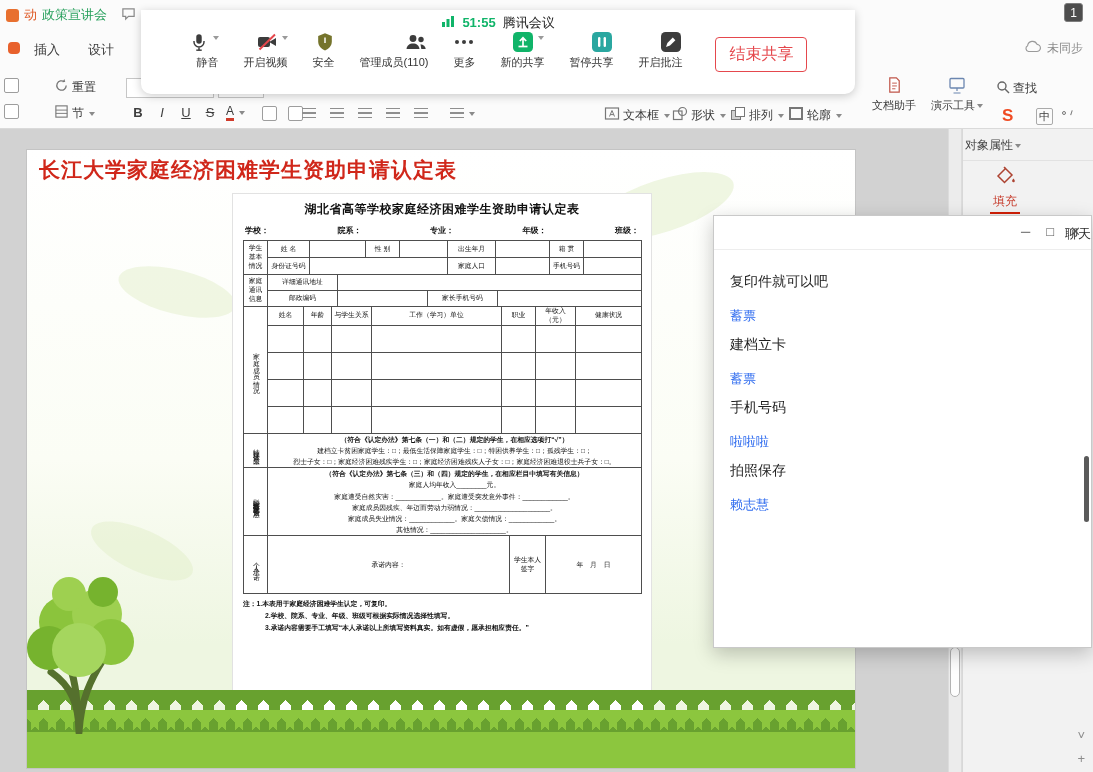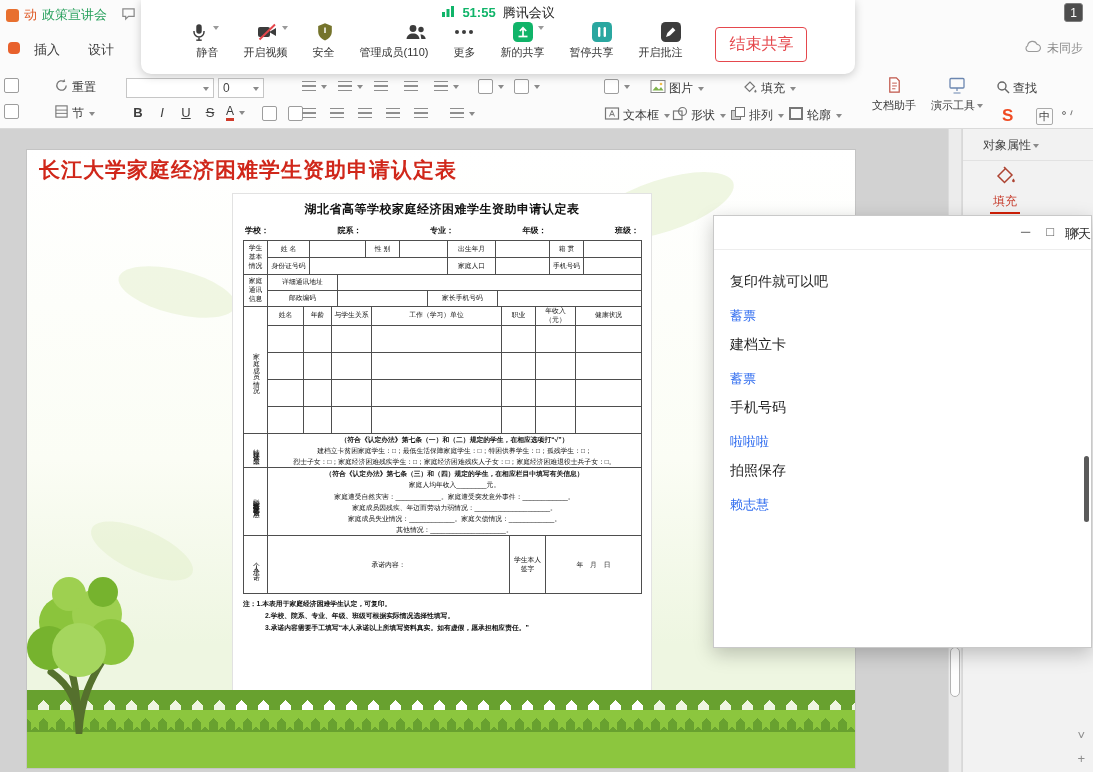--- a/index.html
+++ b/index.html
@@ -33,27 +33,27 @@
   .combo{position:absolute;height:20px;border:1px solid #c6c6c6;background:#fff;display:flex;align-items:center;font-size:12px;color:#444;padding:0 4px;justify-content:space-between;}
   .fbtn{position:absolute;font-size:13px;color:#3e3e3e;width:20px;text-align:center;}
   .fbtn.b{font-weight:bold;} .fbtn.i{font-style:italic;} .fbtn.u{text-decoration:underline;} .fbtn.s{text-decoration:line-through;}
   .fontA{border-bottom:3px solid #d03a2a;line-height:1.05;display:inline-block;}
   .stacked{position:absolute;display:flex;flex-direction:column;align-items:center;gap:2px;font-size:11px;color:#3a3a3a;}
 
   
   .vscroll{position:absolute;left:948px;top:129px;width:14px;height:643px;background:#ececec;border-left:1px solid #dcdcdc;border-right:1px solid #dcdcdc;}
   .vthumb{position:absolute;left:1px;top:518px;width:10px;height:50px;background:#fdfdfd;border:1px solid #b2b2b2;border-radius:6px;}
   .rpanel{position:absolute;left:962px;top:129px;width:131px;height:643px;background:#f2f2f2;border-left:1px solid #d8d8d8;}
-  .rpanel-head{padding:8px 0 6px 20px;font-size:12px;color:#444;border-bottom:1px solid #e2e2e2;display:flex;align-items:center;}
+  .rpanel-head{padding:8px 0 6px 2px;font-size:12px;color:#444;border-bottom:1px solid #e2e2e2;display:flex;align-items:center;}
   .fill-tool{position:absolute;left:18px;top:34px;width:48px;display:flex;flex-direction:column;align-items:center;gap:2px;}
   .fill-label{font-size:12px;color:#c63b2b;border-bottom:2px solid #d21f06;padding:0 3px 2px;}
   .corner-glyphs{position:absolute;right:8px;bottom:6px;display:flex;flex-direction:column;align-items:flex-end;gap:8px;font-size:13px;color:#8d8d8d;}
 
   
-  .meeting{position:absolute;left:141px;top:0;width:714px;height:74px;background:#fff;border-radius:0 0 10px 10px;box-shadow:0 2px 10px rgba(0,0,0,.2);z-index:50;}
+  .meeting{position:absolute;left:141px;top:10px;width:714px;height:84px;background:#fff;border-radius:0 0 10px 10px;box-shadow:0 2px 10px rgba(0,0,0,.2);z-index:50;}
   .m-status{display:flex;justify-content:center;align-items:center;gap:7px;padding-top:5px;height:20px;}
   .m-time{color:var(--meeting-green,#10b469);font-size:13px;font-weight:bold;}
   .m-title{font-size:13px;color:#222;}
   .m-row{display:flex;justify-content:center;align-items:flex-start;gap:25px;margin-top:1px;}
   .mbtn{display:flex;flex-direction:column;align-items:flex-end;gap:2px;}
   .mbtn .lbl{font-size:11px;color:#333;}
   .iconline{display:flex;align-items:flex-start;gap:2px;height:22px;}
   .car.m{border-top-color:#9a9a9a;margin-top:3px;}
   .endshare{align-self:center;margin-left:8px;margin-top:6px;padding:6px 13px;border:1px solid var(--danger-red,#e5484d);color:var(--danger-red,#e5484d);font-size:16px;border-radius:4px;background:#fff;white-space:nowrap;}
   .badge1{position:absolute;left:1064px;top:3px;width:19px;height:19px;background:#4d4d4d;border:1px solid #7d7d7d;color:#fff;font-size:12px;display:flex;align-items:center;justify-content:center;border-radius:3px;z-index:51;}

